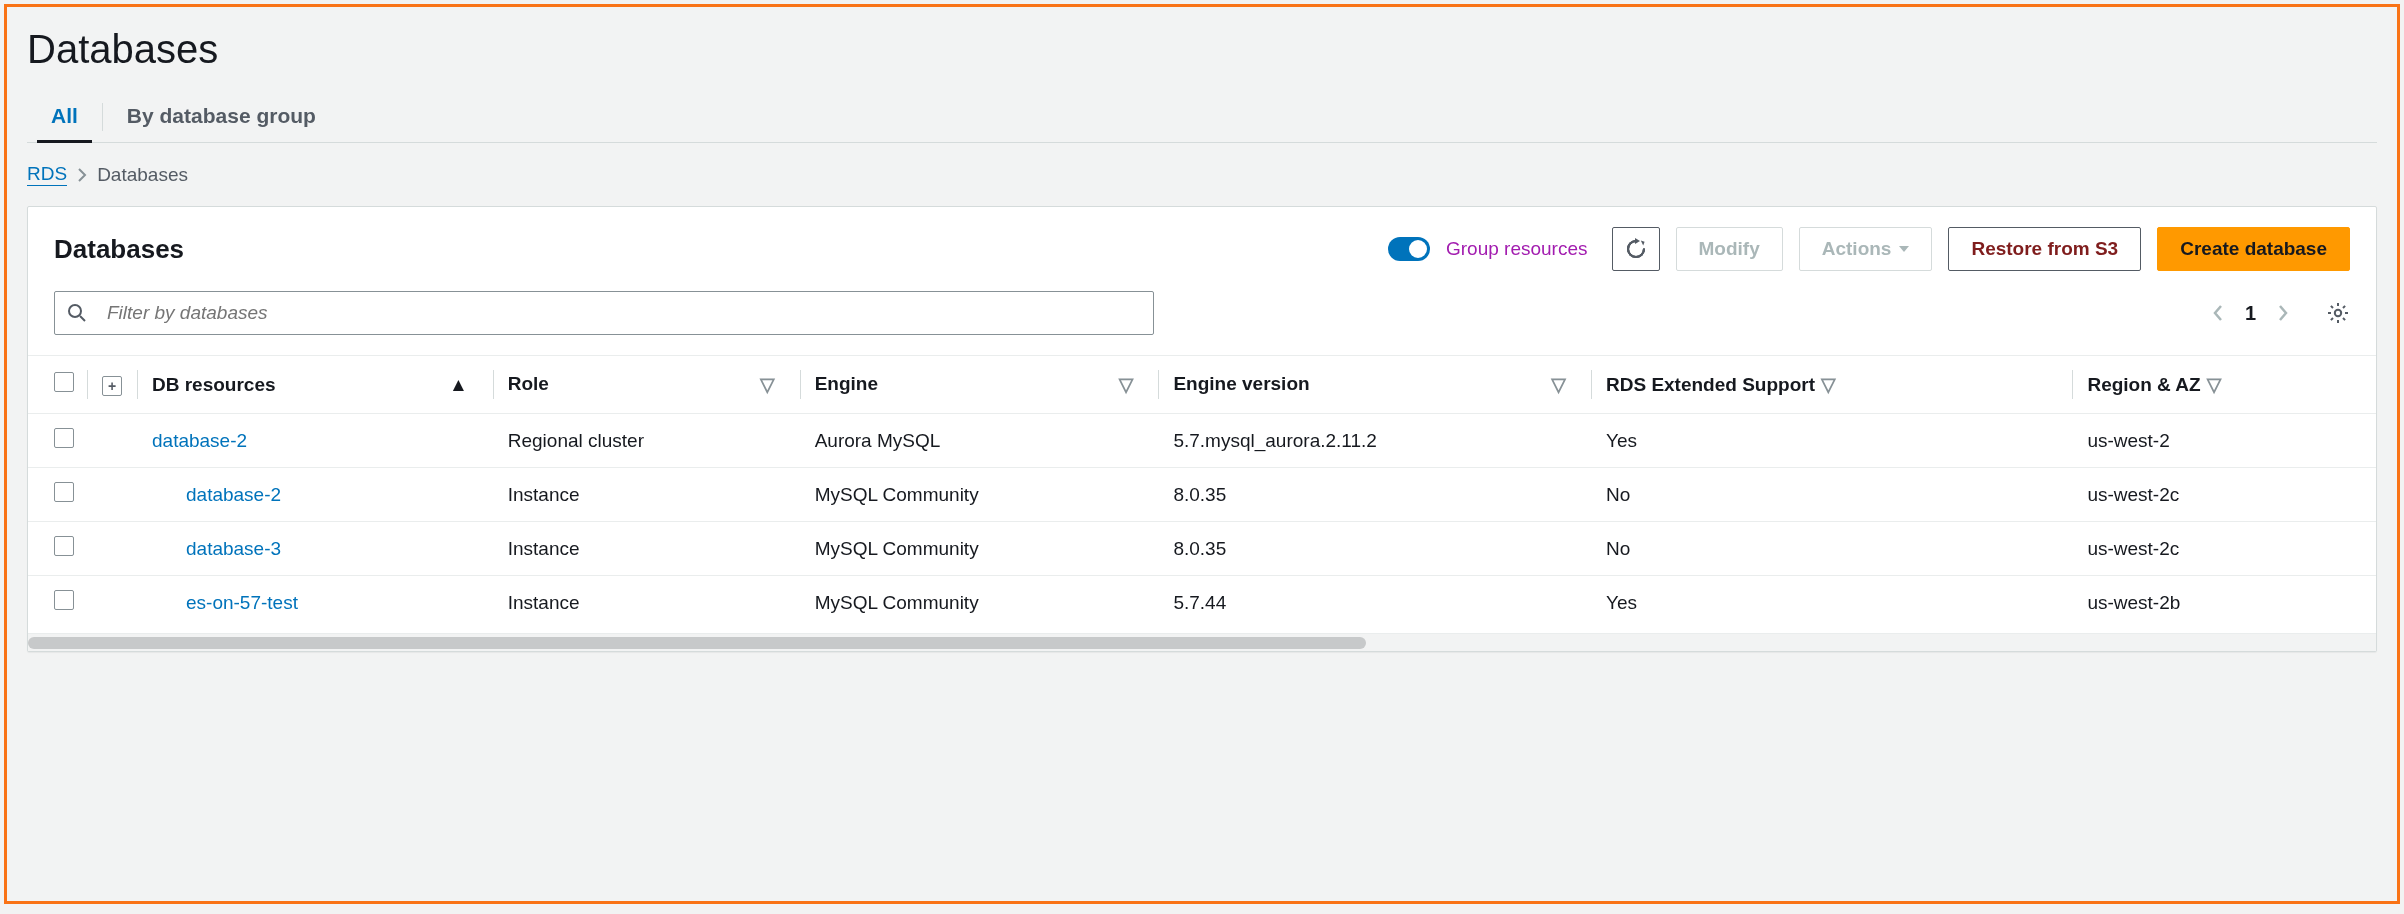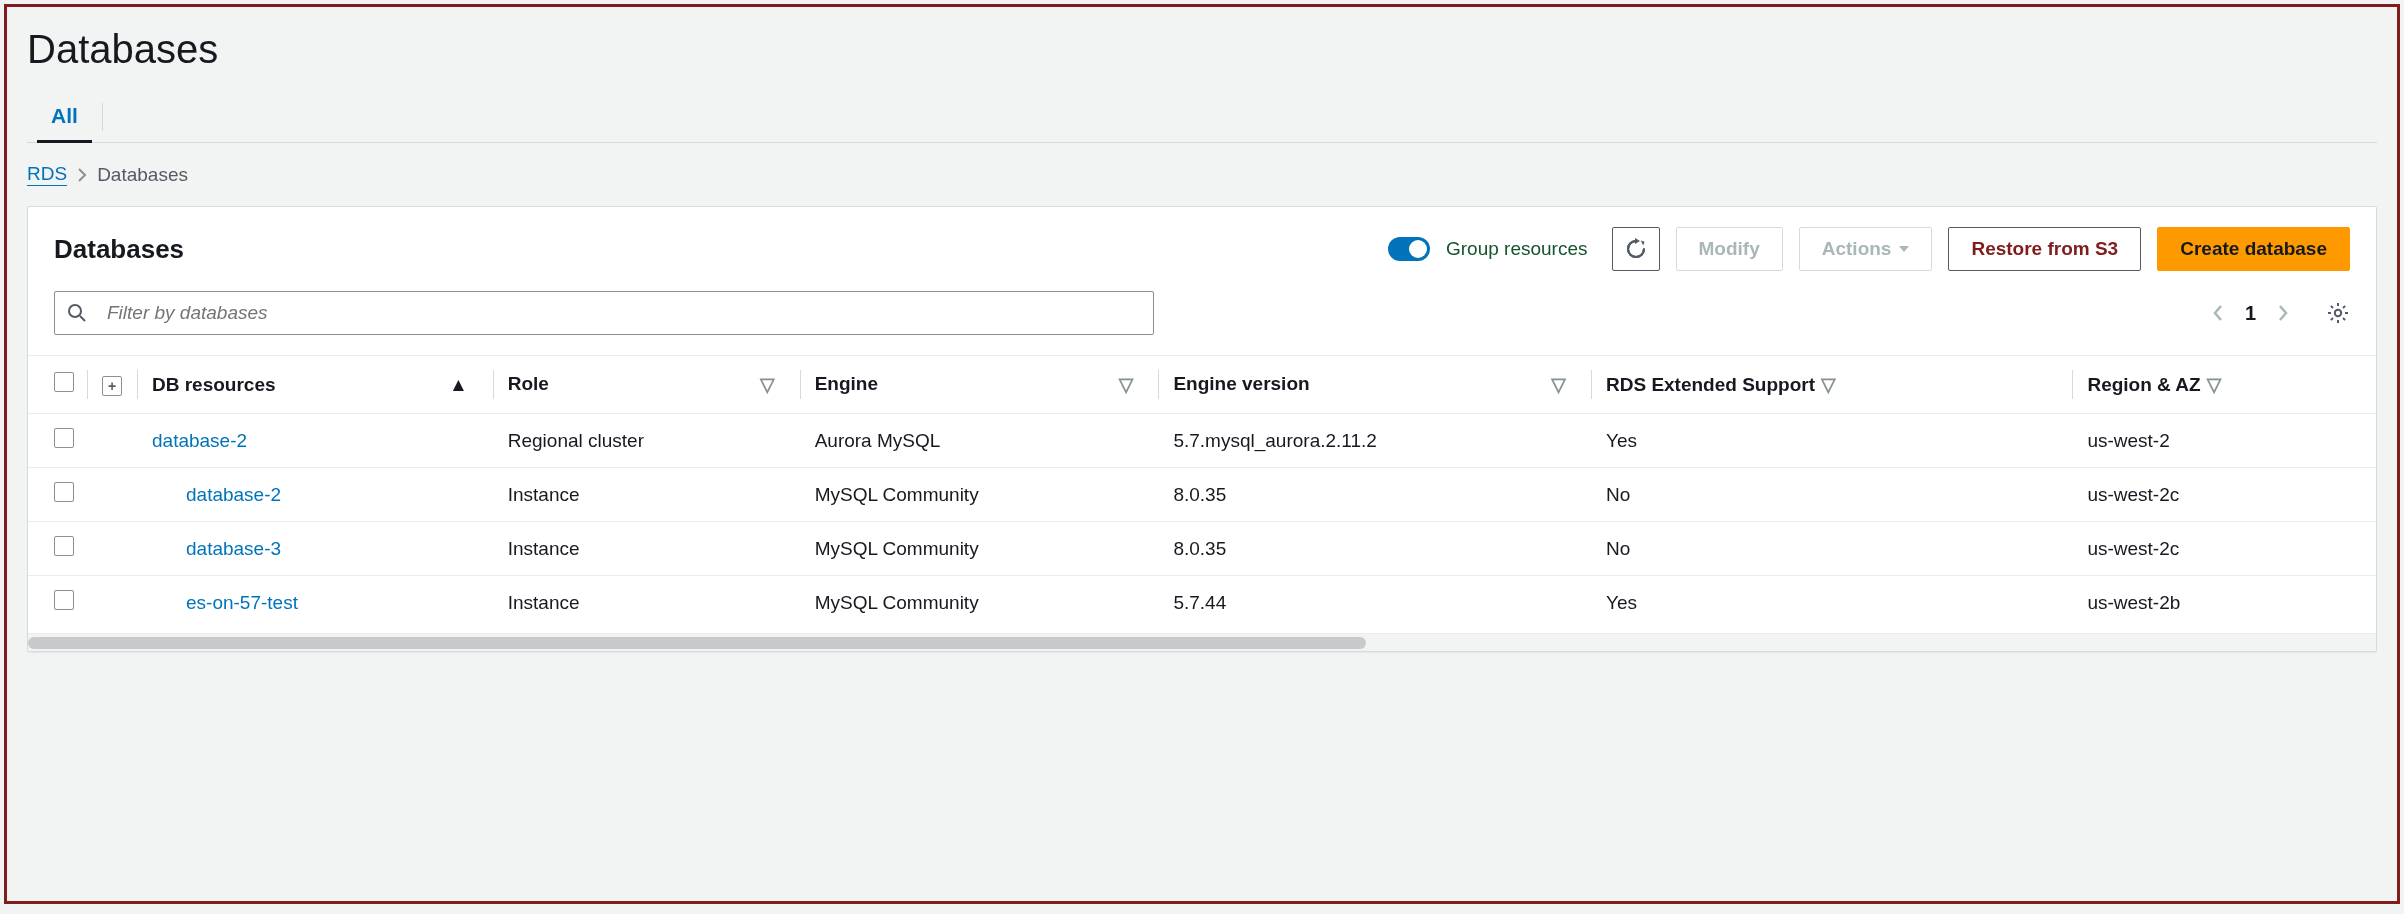--- a/index.html
+++ b/index.html
@@ -3,21 +3,21 @@
 <meta charset="utf-8">
 <style>
   * { box-sizing: border-box; margin: 0; padding: 0; }
   body {
     font-family: "Amazon Ember", "Helvetica Neue", Arial, sans-serif;
     background: #f2f3f3;
     color: #16191f;
     padding: 4px;
   }
   .outer-border {
-    border: 3px solid #7f1d1d;
+    border: 3px solid #f97316;
     background: #f2f3f3;
     min-height: 900px;
     padding: 20px 20px 24px 20px;
     position: relative;
   }
   .page-title {
     font-size: 40px;
     font-weight: 400;
     color: #16191f;
     margin-bottom: 20px;
@@ -100,21 +100,21 @@
     flex-shrink: 0;
   }
   .toggle::after {
     content: "";
     position: absolute;
     width: 18px; height: 18px;
     background: #fff;
     border-radius: 50%;
     top: 3px; right: 3px;
   }
-  .toggle-label { font-size: 19px; color: #14532d; margin-right: 8px; }
+  .toggle-label { font-size: 19px; color: #a21caf; margin-right: 8px; }
   .btn {
     display: inline-flex;
     align-items: center;
     justify-content: center;
     gap: 8px;
     height: 44px;
     padding: 0 22px;
     font-size: 19px;
     font-weight: 700;
     border-radius: 2px;
@@ -253,20 +253,21 @@
 </head>
 <body>
 
 <div class="outer-border">
 
   <h1 class="page-title">Databases</h1>
 
   <div class="tabs">
     <div class="tab active">All</div>
     <div class="tab-divider"></div>
+    <div class="tab">By database group</div>
   </div>
 
   <div class="breadcrumb">
     <a href="#">RDS</a>
     <span class="chev">
       <svg width="10" height="14" viewBox="0 0 10 14">
           <path d="M2 1 L8 7 L2 13" stroke="#879196" stroke-width="2" fill="none"></path>
         </svg>
     </span>
     <span class="current">Databases</span>

